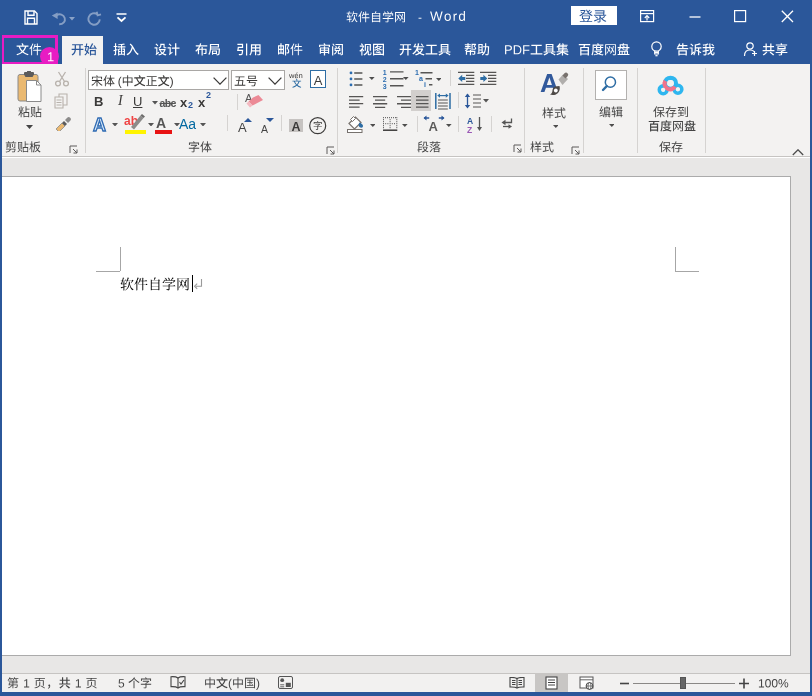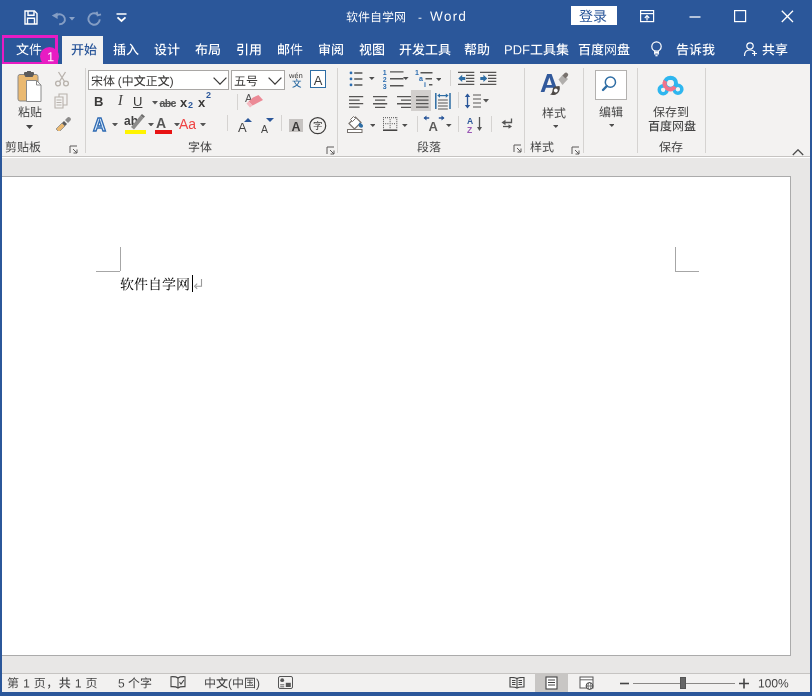--- a/index.html
+++ b/index.html
@@ -406,35 +406,35 @@
 <svg style="position:absolute;left:246px;top:95px;" width="18" height="17">
     <path d="M7 2.5 L12.5 0 L17 5 L6.5 10.5 L2.5 6.5 Z" fill="#ec8a96"></path>
 <path d="M6.5 10.5 L2.5 6.5 L0.5 8.5 L4 12.5 Z" fill="#f4b8c0"></path>
   </svg>
 <svg style="position:absolute;left:92px;top:114px;" width="20" height="20">
     <text x="1" y="17" font-family="Liberation Sans" font-weight="bold" font-size="18" fill="#dcebfa" stroke="#2f6bb3" stroke-width="1.3">A</text>
   </svg>
 <svg style="position:absolute;left:112px;top:122.75px;" width="6" height="3.5">
     <path d="M0 0 L6 0 L3 3.5 Z" fill="#555"></path>
   </svg>
-<div class="t" style="left:124px;top:115px;font-size:12px;font-weight:bold;color:#404040">ab</div>
+<div class="t" style="left:124px;top:115px;font-size:12px;font-weight:bold;color:#ef4444">ab</div>
 <svg style="position:absolute;left:129px;top:113px;" width="18" height="17">
     <path d="M2 14 L11.5 2.5 L14.5 5 L5 16.5 Z" fill="#8c8b8a"></path>
     <path d="M11.5 2.5 L13 1 L16 3.5 L14.5 5 Z" fill="#6c6b6a"></path>
   </svg>
 <div style="position:absolute;left:124.5px;top:129.5px;width:21.5px;height:4.5px;background:#fff400;"></div>
 <svg style="position:absolute;left:147.5px;top:122.75px;" width="6" height="3.5">
     <path d="M0 0 L6 0 L3 3.5 Z" fill="#555"></path>
   </svg>
 <div class="t" style="left:156px;top:116px;font-size:14px;font-weight:bold;color:#555">A</div>
 <div style="position:absolute;left:154.5px;top:129.5px;width:17.5px;height:4.5px;background:#e81313;"></div>
 <svg style="position:absolute;left:173.5px;top:122.75px;" width="6" height="3.5">
     <path d="M0 0 L6 0 L3 3.5 Z" fill="#555"></path>
   </svg>
-<div class="t" style="left:179px;top:117px;font-size:14px;color:#ef4444">Aa</div>
+<div class="t" style="left:179px;top:117px;font-size:14px;color:#0369a1">Aa</div>
 <svg style="position:absolute;left:200px;top:122.75px;" width="6" height="3.5">
     <path d="M0 0 L6 0 L3 3.5 Z" fill="#555"></path>
   </svg>
 <div style="position:absolute;left:227px;top:115px;width:1px;height:16px;background:#d5d3d1;"></div>
 <div class="t" style="left:238px;top:121px;font-size:13px;color:#444">A</div>
 <svg style="position:absolute;left:243.5px;top:117.5px;" width="8" height="5">
     <path d="M0 4 L4 0 L8 4 Z" fill="#2b579a"></path>
   </svg>
 <div class="t" style="left:261px;top:123.5px;font-size:10.5px;color:#444">A</div>
 <svg style="position:absolute;left:266px;top:118px;" width="8" height="5">

